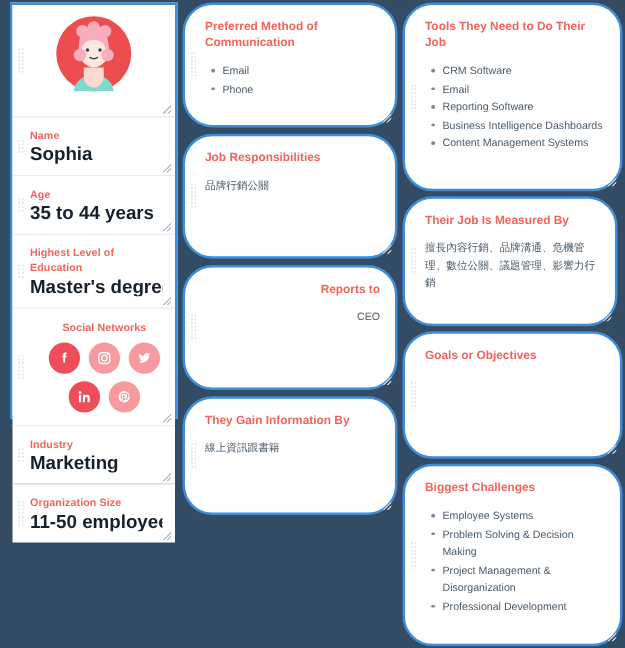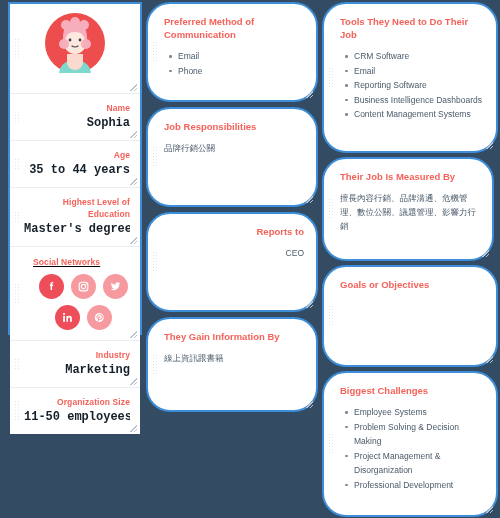--- a/index.html
+++ b/index.html
@@ -70,44 +70,43 @@
     position: absolute;
     left: 50%;
     top: 8px;
     transform: translateX(-50%);
     width: 62px;
     height: 62px;
   }
 
   .field-panel {
     padding: 8px 10px 9px 14px;
-    text-align: right;
+    text-align: left;
   }
   .field-label {
     color: #f4635a;
     font-size: 8.5px;
     font-weight: bold;
     letter-spacing: .1px;
     line-height: 12px;
   }
   .field-value {
     color: #15202b;
-    font-size: 12px;
+    font-size: 15px;
     font-weight: bold;
     line-height: 15px;
     margin-top: 2px;
     white-space: nowrap;
     overflow: hidden;
-    font-family: Liberation Mono, monospace;
   }
 
   
   .social-panel {
     padding: 9px 6px 10px 23px;
-    text-decoration: underline;
+    text-align: center;
   }
   .social-rows { margin-top: 6px; }
   .social-row {
     display: flex;
     justify-content: center;
     gap: 7px;
     margin-bottom: 6px;
   }
   .social-row:last-child { margin-bottom: 0; }
   .social-badge {

